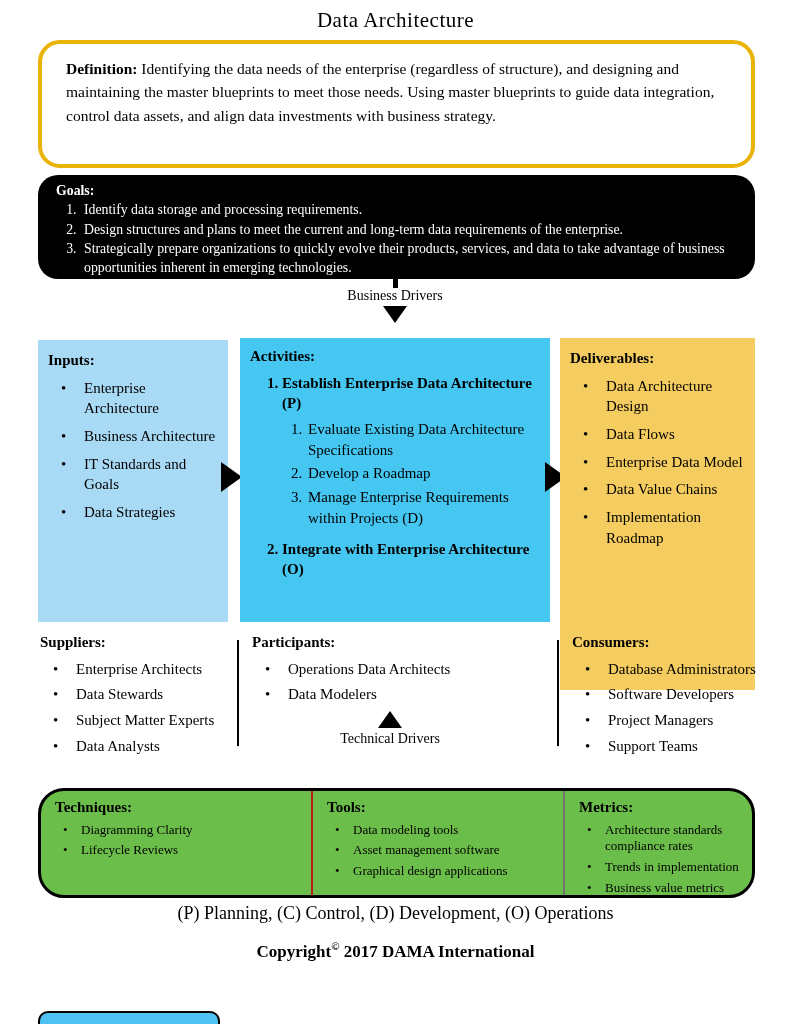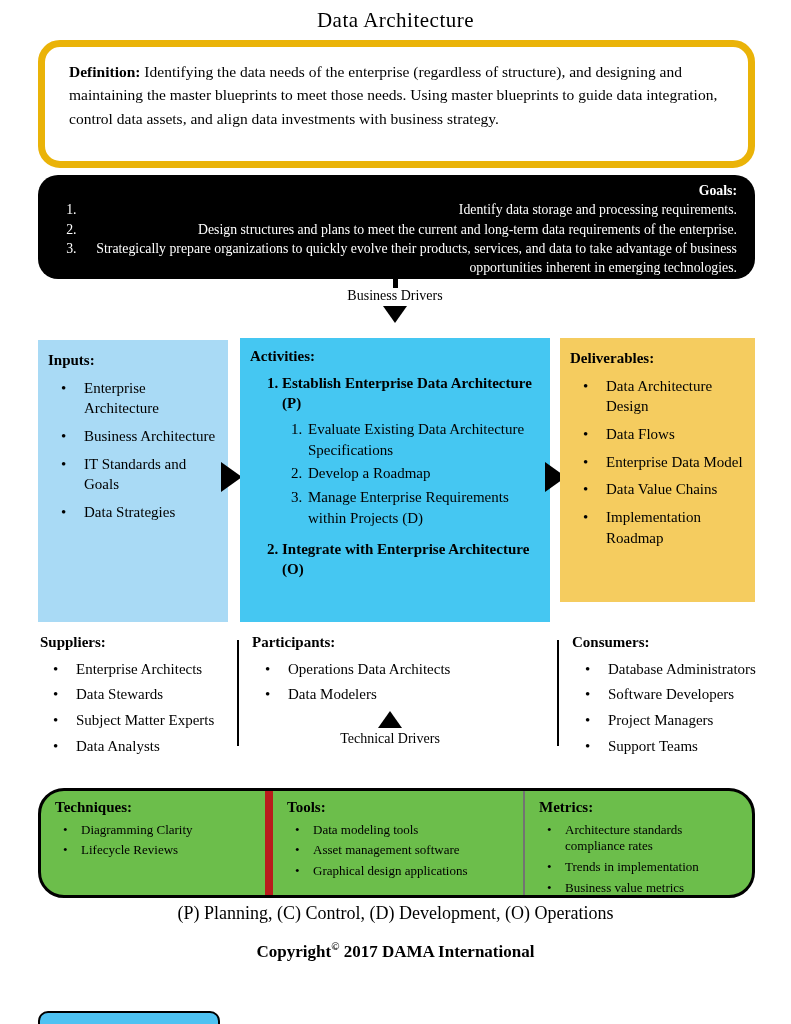--- a/index.html
+++ b/index.html
@@ -8,28 +8,28 @@
     background:#ffffff; overflow:hidden;
     font-family:Liberation Serif, serif; color:#000;
   }
   .page-title {
     position:absolute; top:8px; left:0; right:0;
     text-align:center; font-size:21px; letter-spacing:0.5px;
   }
   
   .def-box {
     position:absolute; left:38px; top:40px; width:717px; height:128px;
-    box-sizing:border-box; border:7px solid #eab308; border-radius:22px;
+    box-sizing:border-box; border:4px solid #eab308; border-radius:22px;
     padding:13px 24px; font-size:15.5px; line-height:1.5;
   }
   
   .goals-box {
     position:absolute; left:38px; top:175px; width:717px; height:104px;
     box-sizing:border-box; background:#000; color:#fff; border-radius:20px;
-    padding:7px 18px; font-size:13.8px; line-height:1.34;text-align:right;
+    padding:7px 18px; font-size:13.8px; line-height:1.34;
   }
   .goals-box ol { margin:1px 0 0 0; padding-left:24px; }
   .goals-box li { margin:0 0 1px 0; padding-left:4px; }
   
   .driver {
     position:absolute; width:110px; text-align:center;
     font-size:14px; line-height:1.15;
   }
   .driver .stem { width:5px; height:9px; background:#000; margin:0 auto; }
   .tri-down {
@@ -44,21 +44,21 @@
   }
   .tri-right {
     position:absolute; width:0; height:0;
     border-top:15px solid transparent; border-bottom:15px solid transparent;
     border-left:21px solid #000;
   }
   
   .colbox { position:absolute; box-sizing:border-box; font-size:15px; line-height:1.38; }
   .inputs-box       { left:38px;  top:340px; width:190px; height:282px; background:#A9DAF5; padding:10px 6px 10px 10px; }
   .activities-box   { left:240px; top:338px; width:310px; height:284px; background:#45C7F2; padding:8px 10px; }
-  .deliverables-box { left:560px; top:338px; width:195px; height:264px; background:#F5CC5F; padding:10px 6px 10px 10px; }
+  .deliverables-box { left:560px; top:338px; width:195px; height:352px; background:#F5CC5F; padding:10px 6px 10px 10px; }
   .box-head { font-weight:bold; font-size:15px; }
   
   .blist { list-style:none; margin:7px 0 0 0; padding:0; }
   .blist li { position:relative; padding-left:36px; margin-bottom:7px; }
   .blist li::before { content:"\2022"; position:absolute; left:13px; }
   
   .act-list { margin:6px 0 0 0; padding-left:32px; font-weight:bold; }
   .act-list > li { margin-bottom:8px; }
   .act-sub { margin:5px 0 10px 0; padding-left:24px; font-weight:normal; }
   .act-sub > li { margin-bottom:3px; padding-left:2px; }
@@ -72,21 +72,21 @@
   .vline2 { left:557px; top:640px; height:106px; }
   .role-sec .blist { margin-top:6px; }
   .role-sec .blist li { margin-bottom:5px; }
   
   .footer-box {
     position:absolute; left:38px; top:788px; width:717px; height:110px;
     box-sizing:border-box; background:#6CBE4B; border:3px solid #000;
     border-radius:26px; display:flex; overflow:hidden;
   }
   .fcol { box-sizing:border-box; padding:7px 12px 6px 14px; font-size:13px; line-height:1.3; }
-  .fcol-1 { width:232px; border-right:8px solid #b91c1c; }
+  .fcol-1 { width:272px; border-right:2px solid #b91c1c; }
   .fcol-2 { width:252px; border-right:2px solid #737373; }
   .fcol-3 { flex:1; }
   .fcol .box-head { font-size:15px; }
   .fcol .blist { margin-top:4px; }
   .fcol .blist li { padding-left:26px; margin-bottom:4px; }
   .fcol .blist li::before { left:8px; }
   
   .legend {
     position:absolute; top:903px; left:0; right:0;
     text-align:center; font-size:18px;

